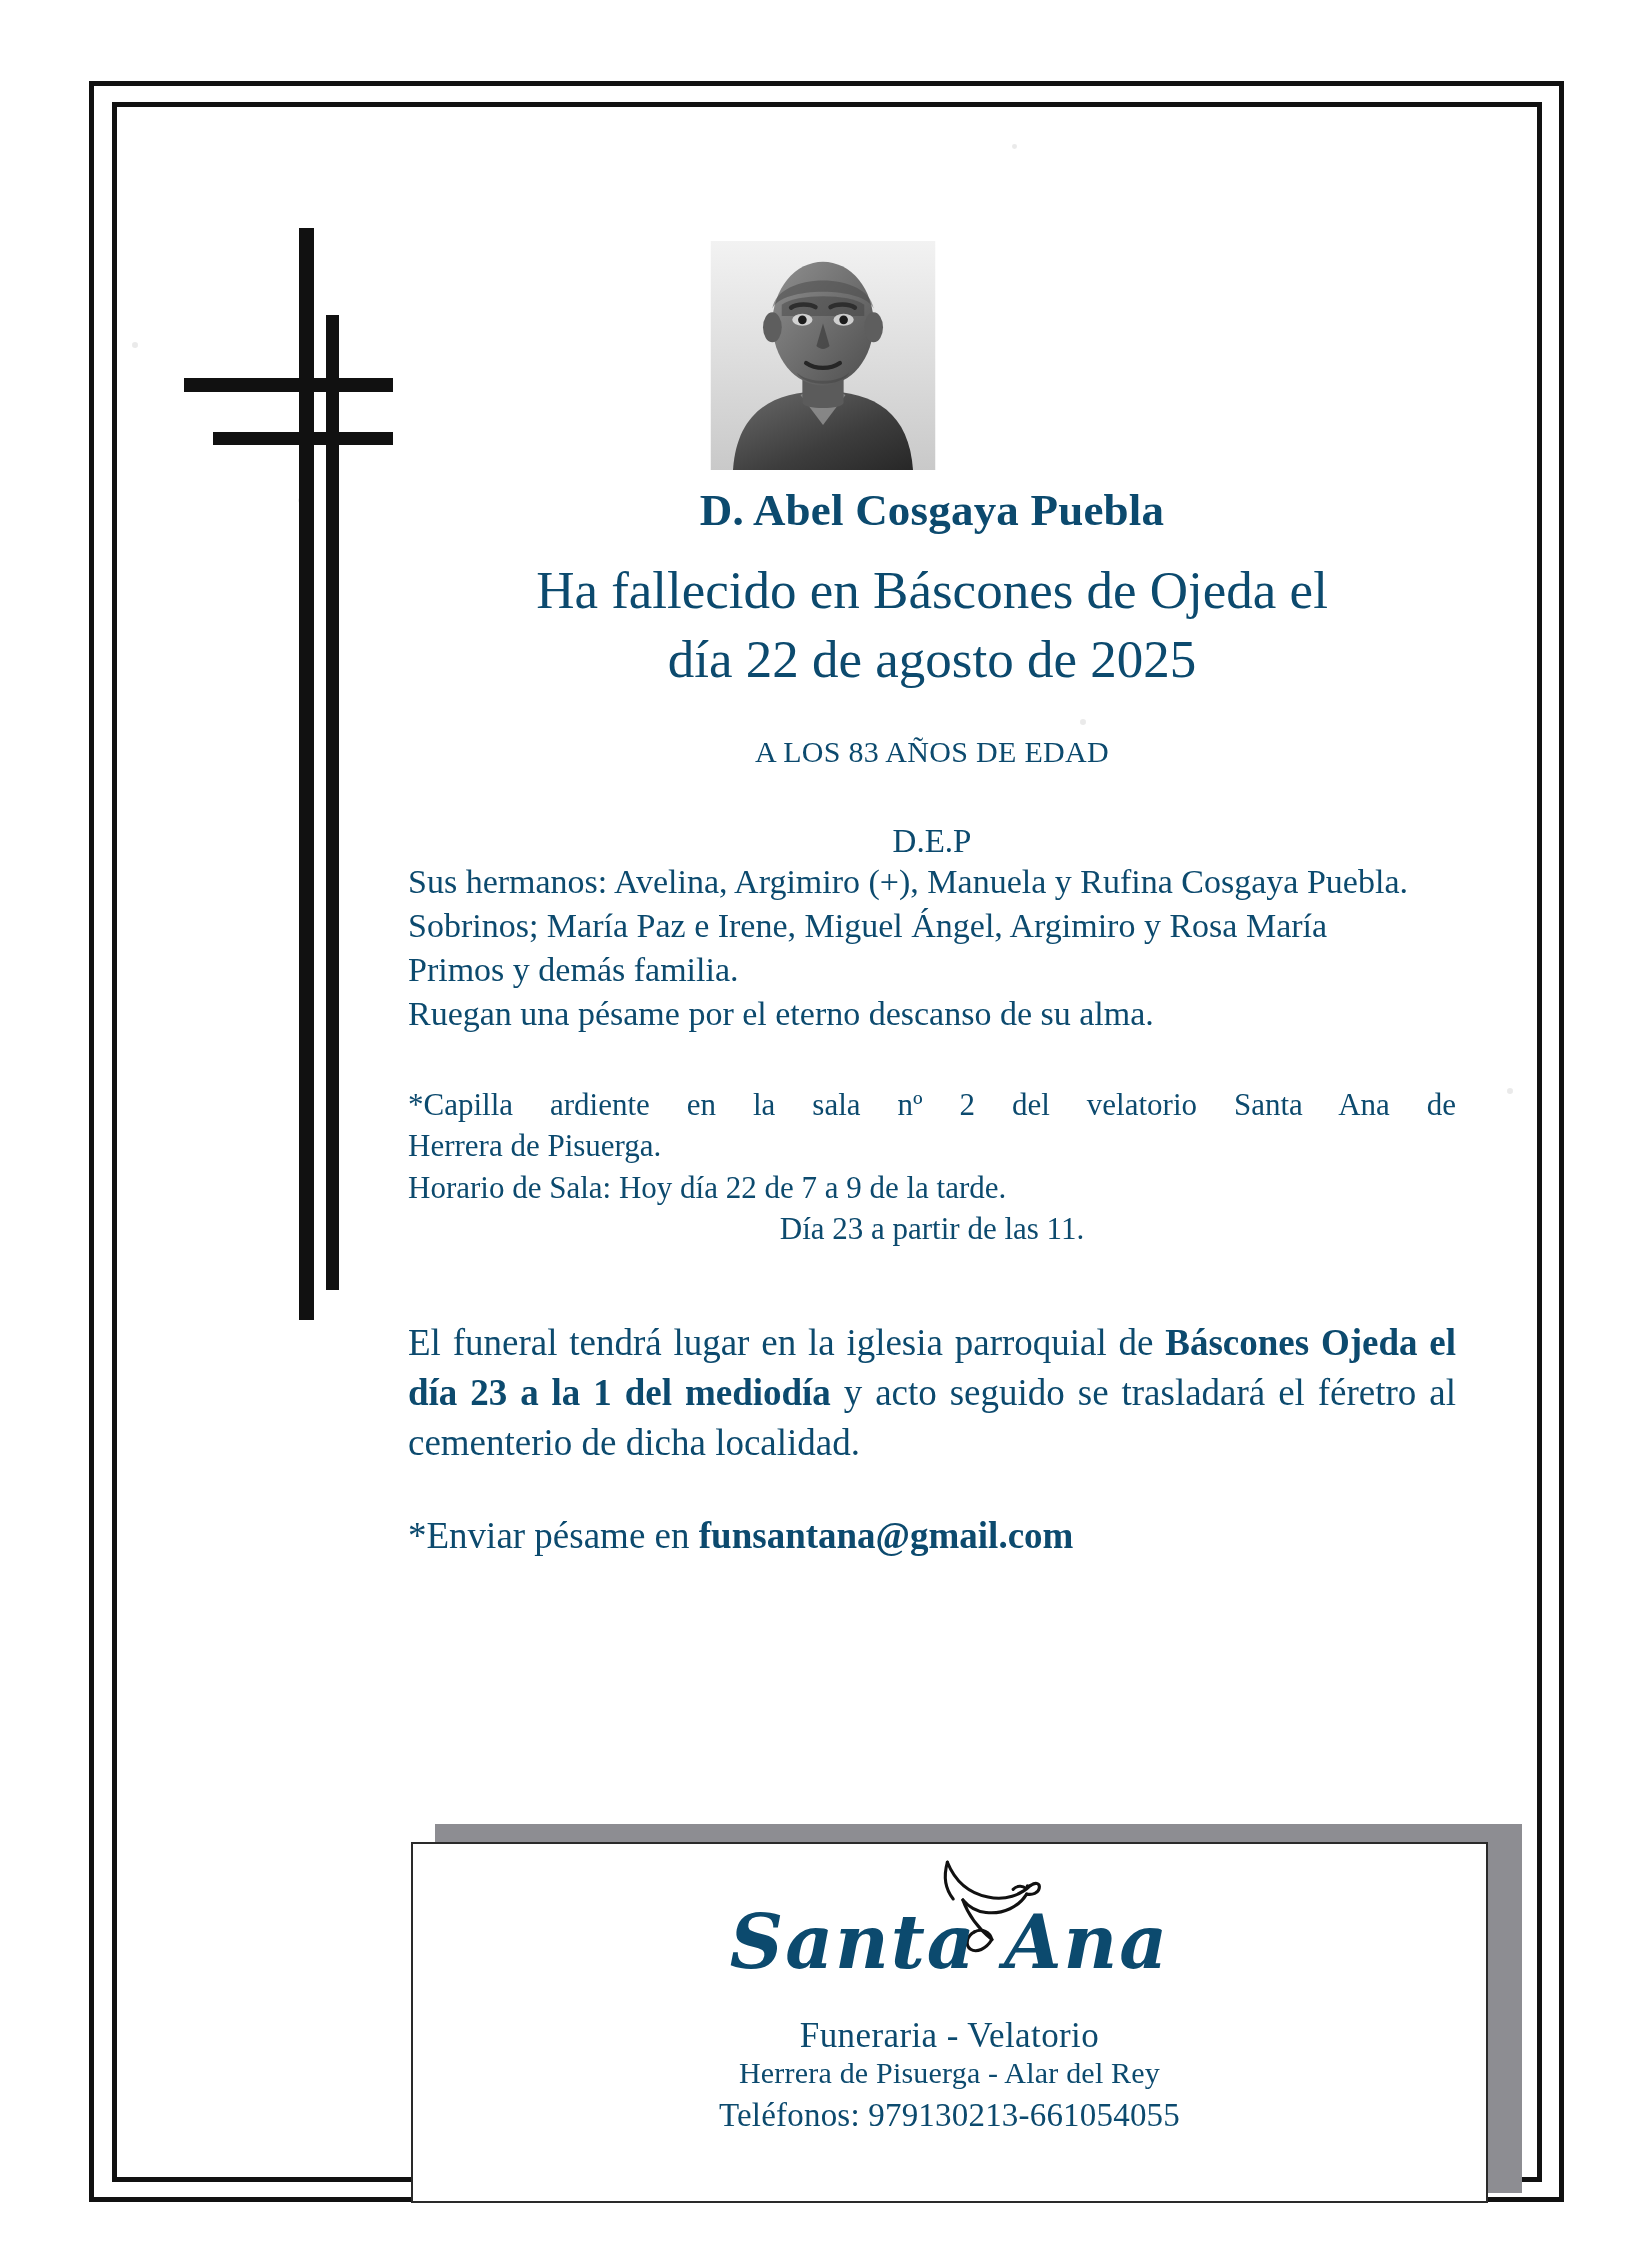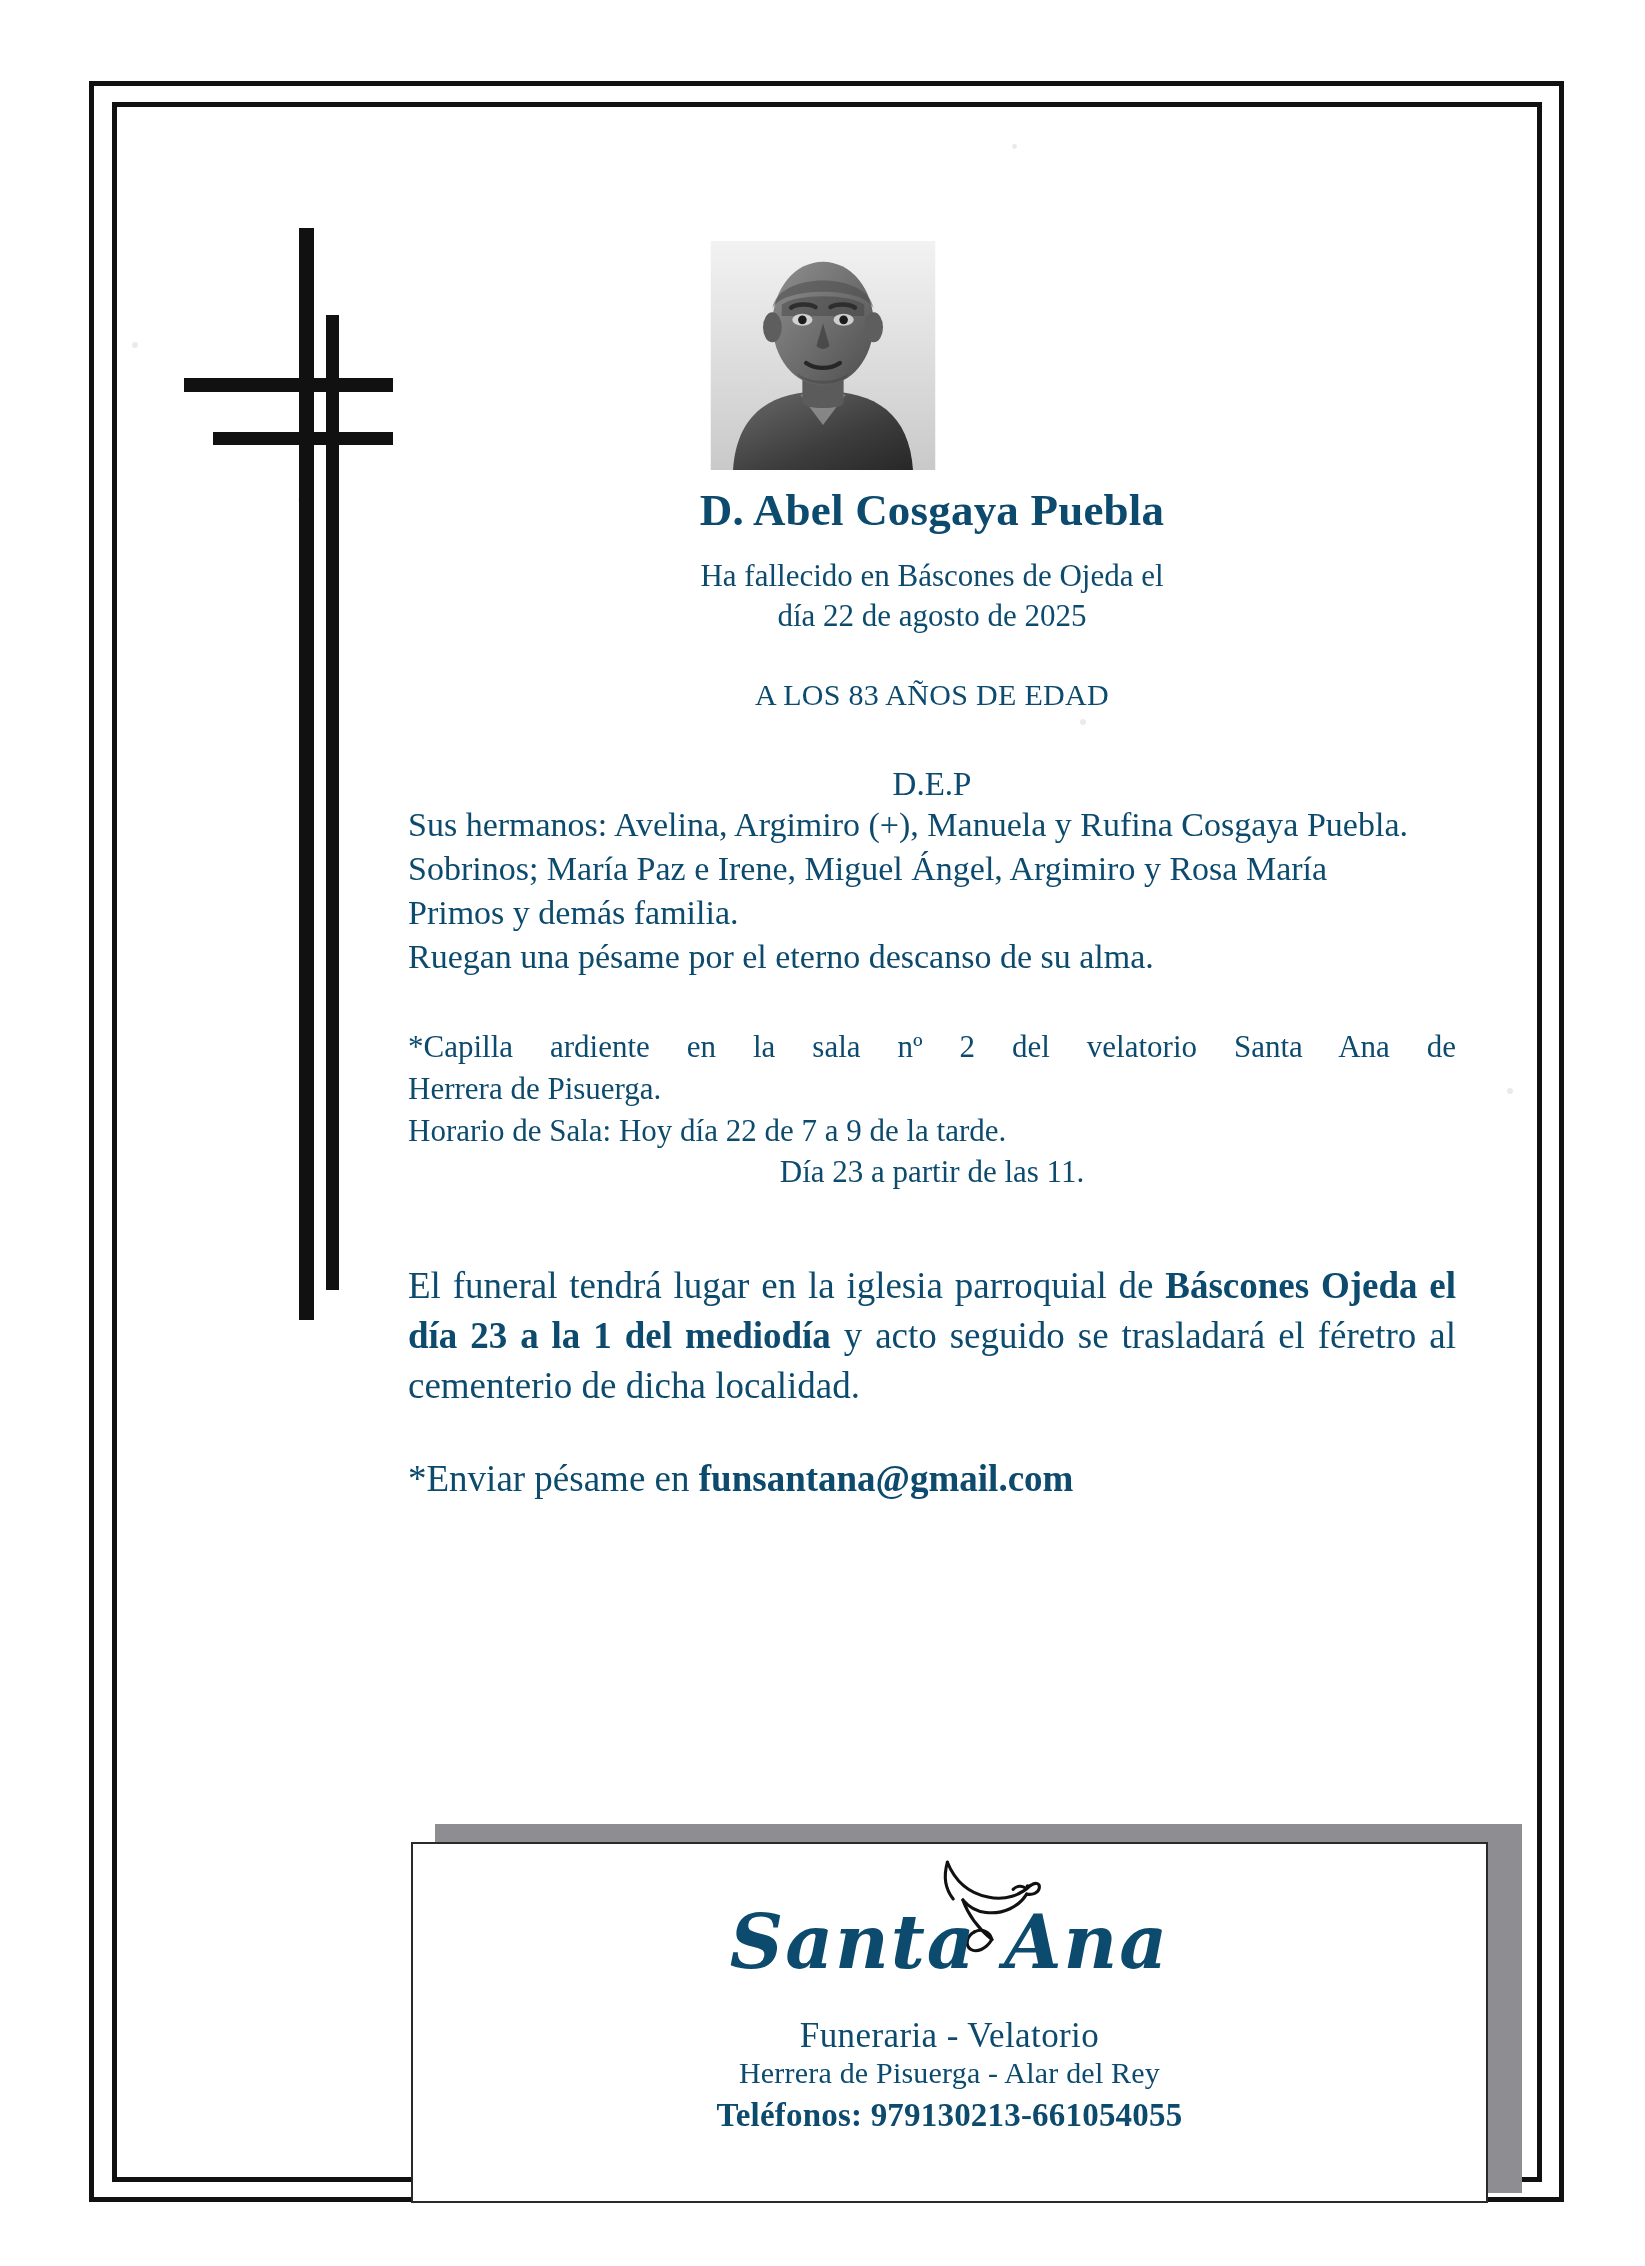--- a/index.html
+++ b/index.html
@@ -77,21 +77,21 @@
   .deceased-name {
     text-align: center;
     font-size: 45px;
     font-weight: bold;
     letter-spacing: 0.2px;
     margin: 0 0 19.4px 0;
     line-height: 1.15;
   }
   .death-line {
     text-align: center;
-    font-size: 31px;
+    font-size: 53px;
     line-height: 1.30;
     margin: 0;
   }
   .age-line {
     text-align: center;
     font-size: 30px;
     margin: 41px 0 0 0;
     letter-spacing: 0.3px;
   }
   .dep-line {
@@ -198,21 +198,21 @@
     margin-top: 12px;
     letter-spacing: 0.4px;
   }
   .logo-sub2 {
     font-size: 30px;
     margin-top: 0;
     letter-spacing: 0.2px;
   }
   .logo-phones {
     font-size: 33px;
-    font-weight: bold;
+    font-weight: normal;
     margin-top: 7.8px;
     letter-spacing: 0.2px;
   }
 
   
   .speck {
     position: absolute;
     background: #d9d9d9;
     border-radius: 50%;
     opacity: .55;

